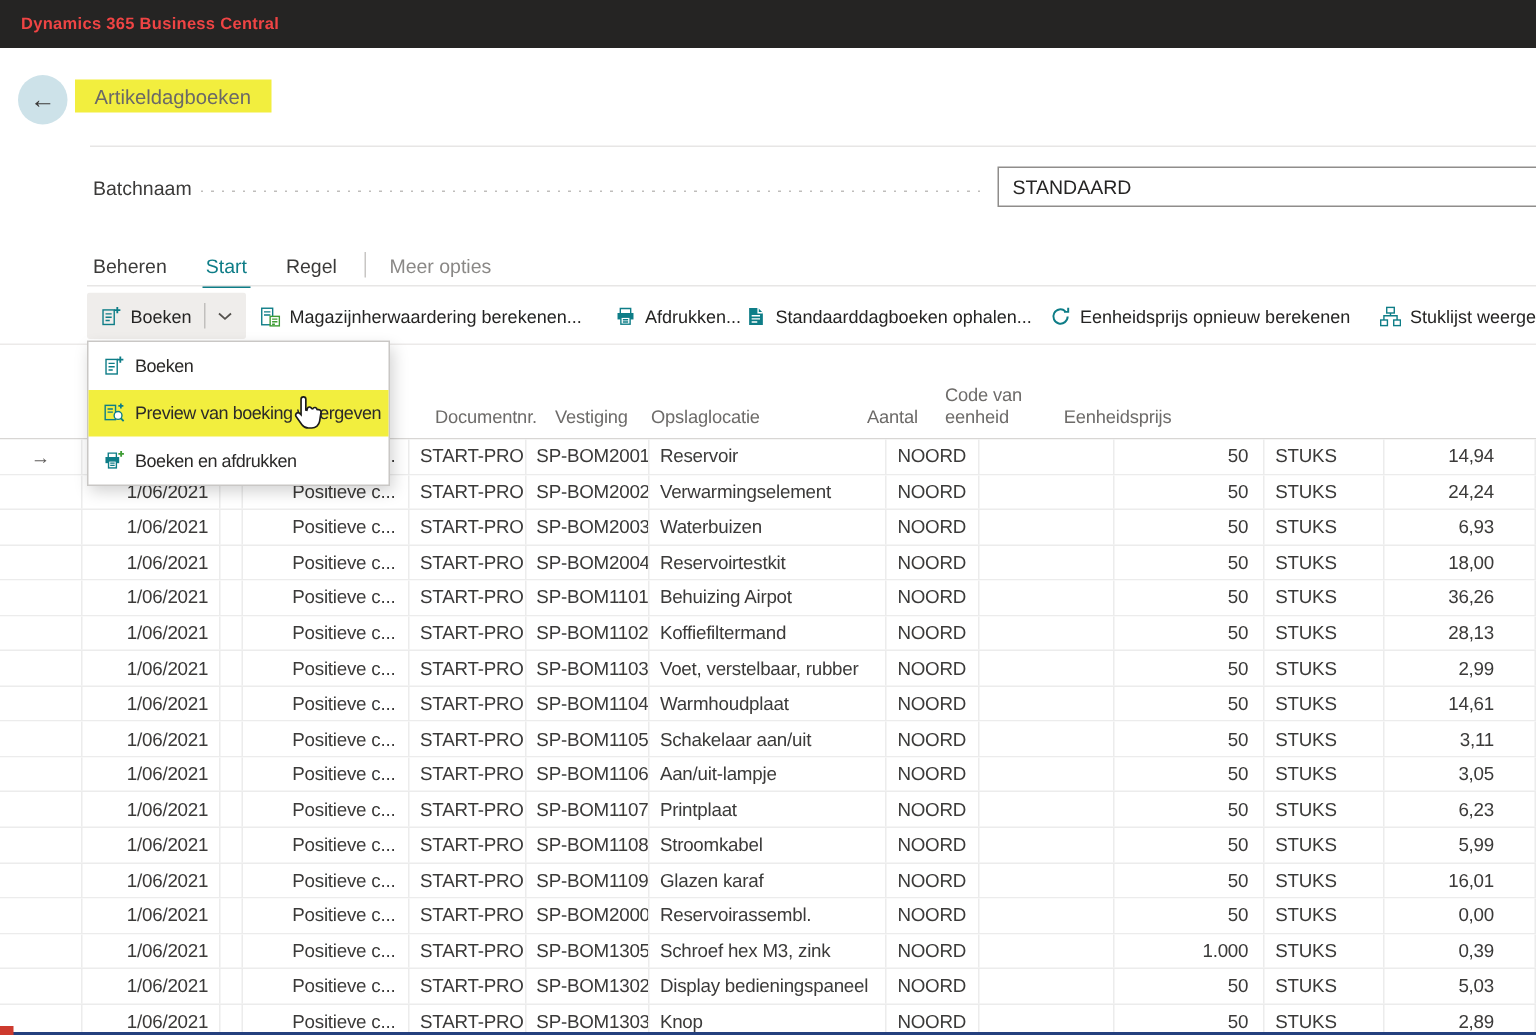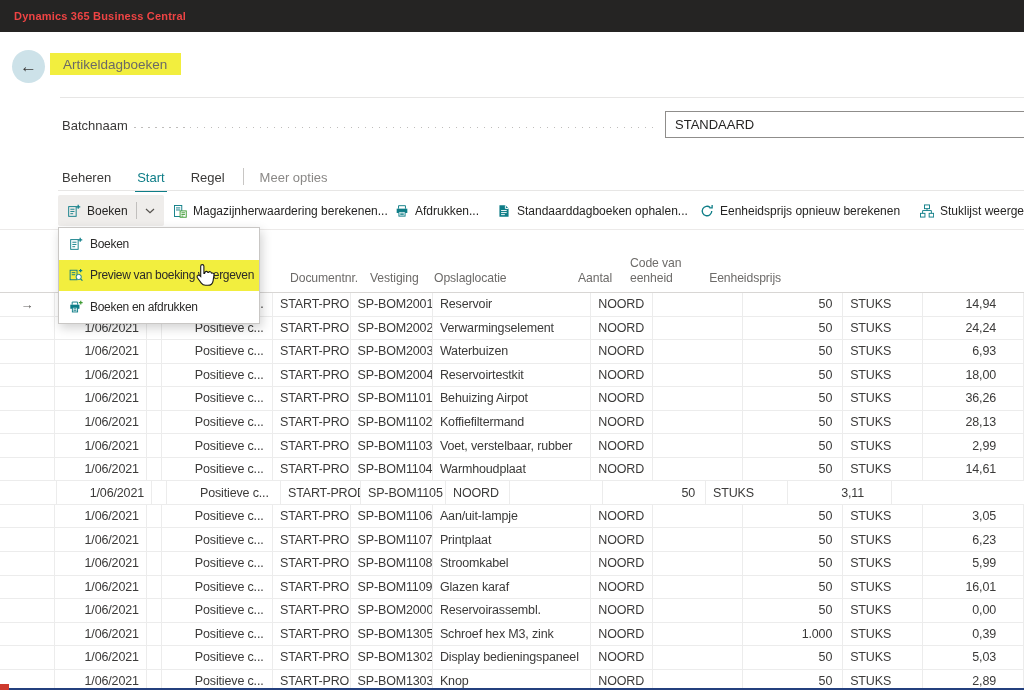--- a/index.html
+++ b/index.html
@@ -129,21 +129,21 @@
         <span class="ic">
           <svg width="14" height="14" viewBox="0 0 15 15">
             <rect x="1.6" y="1.6" width="7.8" height="11.8" fill="none" stroke="#0e7d87"></rect>
             <path d="M3.2 4.2h4.6M3.2 6.4h4.6" stroke="#0e7d87" fill="none"></path>
             <rect x="7.6" y="7.4" width="6.6" height="6.8" fill="#fff" stroke="#3f9c35"></rect>
             <path d="M9 9.4h3.8M9 11.2h3.8M9 13h2" stroke="#3f9c35" fill="none"></path>
           </svg>
         </span>
         <span>Magazijnherwaardering berekenen...</span>
       </div>
-      <div class="tb-item" style="left: 395px;">
+      <div class="tb-item" style="left: 410px;">
         <span class="ic">
           <svg width="14" height="14" viewBox="0 0 15 15">
             <path d="M3.8 5V1.8h7.4V5" fill="none" stroke="#0e7d87"></path>
             <rect x="1.8" y="5" width="11.4" height="4.6" fill="#0e7d87"></rect>
             <rect x="4.2" y="8" width="6.6" height="5" fill="#fff" stroke="#0e7d87"></rect>
             <path d="M5.6 9.8h3.8M5.6 11.4h3.8" stroke="#0e7d87" fill="none"></path>
           </svg>
         </span>
         <span>Afdrukken...</span>
       </div>
@@ -305,20 +305,21 @@
         <div class="td c10">STUKS</div>
         <div class="td c11 r">14,61</div>
       </div>
       <div class="tr">
         <div class="td c0"></div>
         <div class="td c1 r">1/06/2021</div>
         <div class="td c2"></div>
         <div class="td c3">Positieve c...</div>
         <div class="td c4">START-PROD</div>
         <div class="td c5">SP-BOM1105</div>
+        <div class="td c6">Schakelaar aan/uit</div>
         <div class="td c7">NOORD</div>
         <div class="td c8"></div>
         <div class="td c9 r">50</div>
         <div class="td c10">STUKS</div>
         <div class="td c11 r">3,11</div>
       </div>
       <div class="tr">
         <div class="td c0"></div>
         <div class="td c1 r">1/06/2021</div>
         <div class="td c2"></div>

